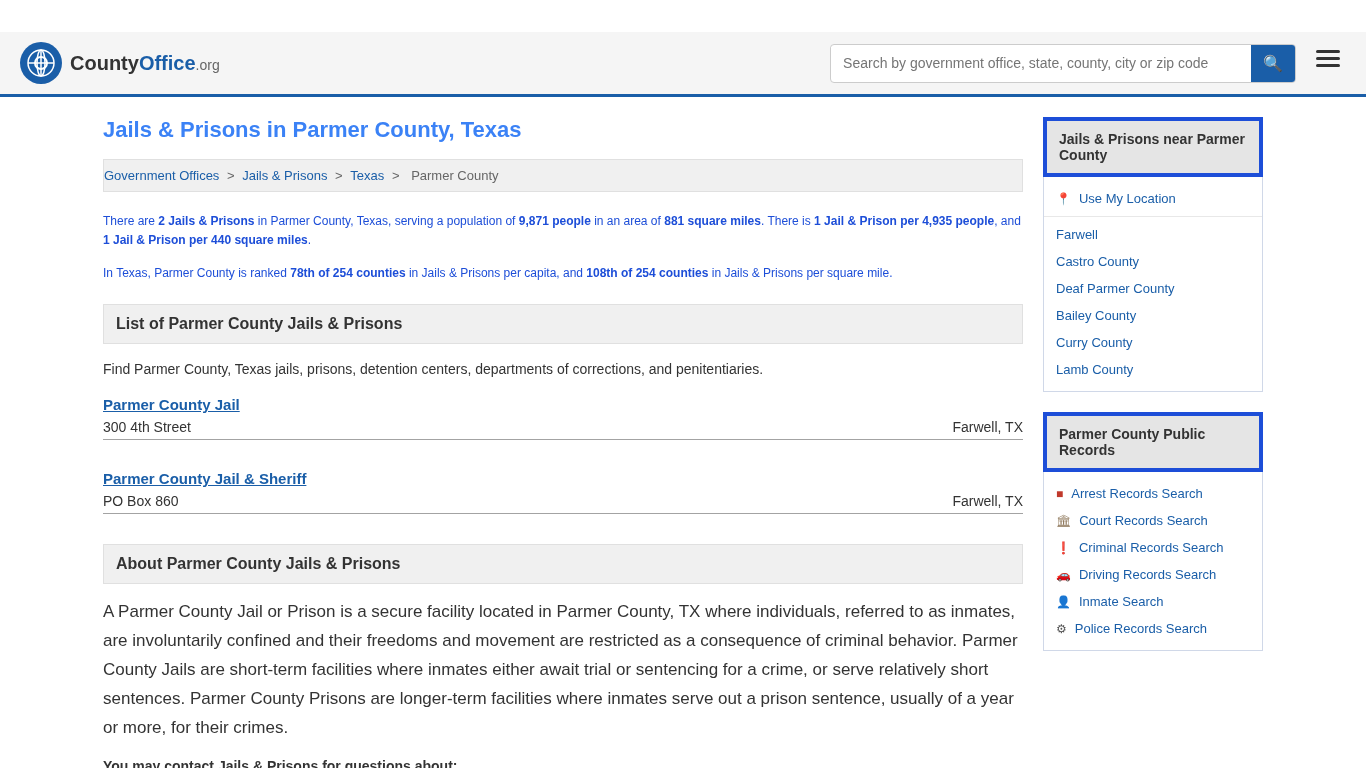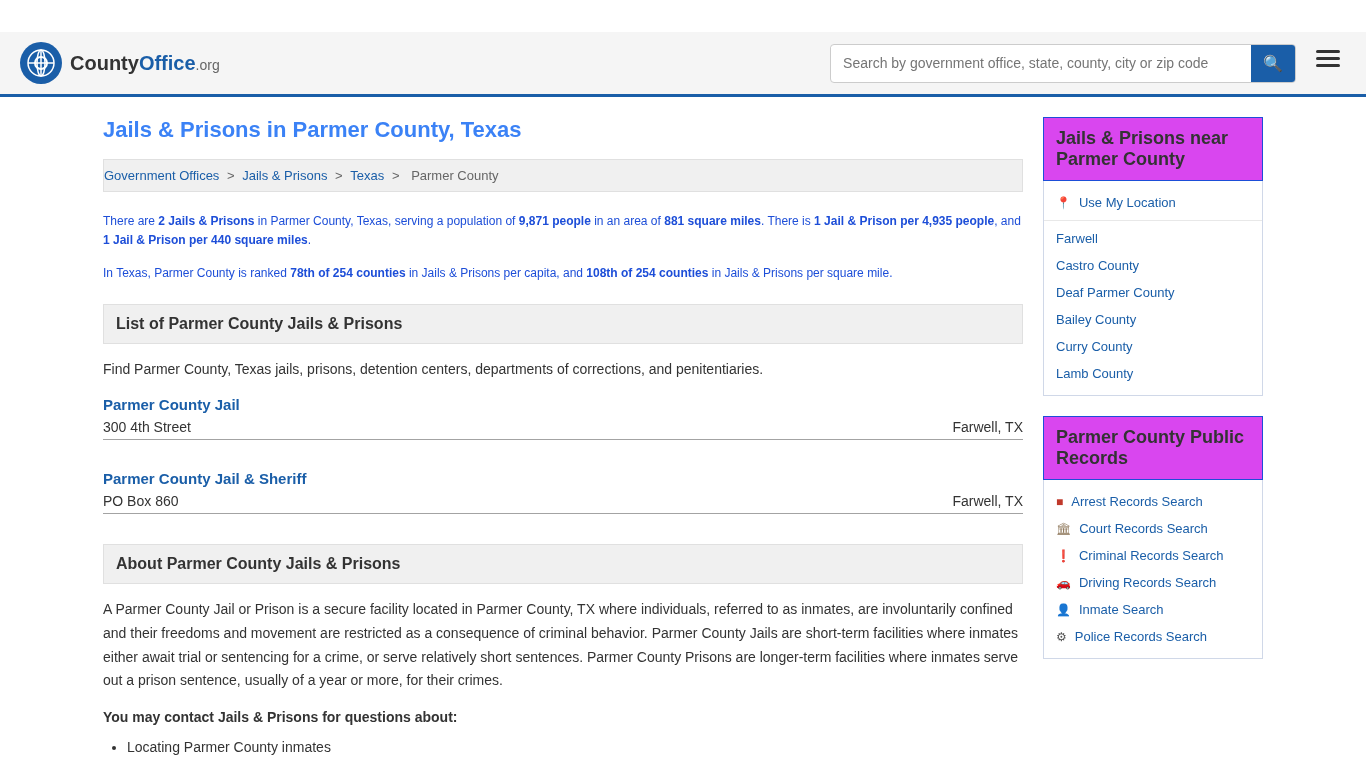--- a/index.html
+++ b/index.html
@@ -147,35 +147,36 @@
 
     
     .facility {
       margin-bottom: 20px;
       padding-bottom: 10px;
     }
     .facility-name {
       font-size: 15px;
       font-weight: bold;
       color: #1a5ea8;
+      text-decoration: underline;
       cursor: pointer;
       margin-bottom: 6px;
     }
     .facility-row {
       display: flex;
       justify-content: space-between;
       font-size: 14px;
       color: #333;
       border-bottom: 1px solid #a3a3a3;
       padding-bottom: 4px;
     }
 
     
     .about-text {
-      font-size: 14px;
+      font-size: 17px;
       line-height: 1.7;
       color: #333;
       margin-bottom: 16px;
     }
     .about-subheading {
       font-size: 14px;
       font-weight: bold;
       color: #333;
       margin-bottom: 10px;
     }
@@ -185,26 +186,26 @@
       font-size: 14px;
       line-height: 1.8;
       color: #333;
     }
 
     
     .sidebar-section {
       margin-bottom: 20px;
     }
     .sidebar-title {
-      background: #d946ef;
+      background: #e5e5e5;
       padding: 10px 12px;
-      font-size: 18px;
-      font-weight: bold;
-      color: #333;
-      border: 1px solid #1d4ed8;
+      font-size: 14px;
+      font-weight: bold;
+      color: #333;
+      border: 4px solid #1d4ed8;
       margin-bottom: 0;
     }
     .sidebar-list {
       border: 1px solid #d0d8e8;
       border-top: none;
       padding: 8px 0;
     }
     .sidebar-item {
       padding: 6px 12px;
       display: flex;

